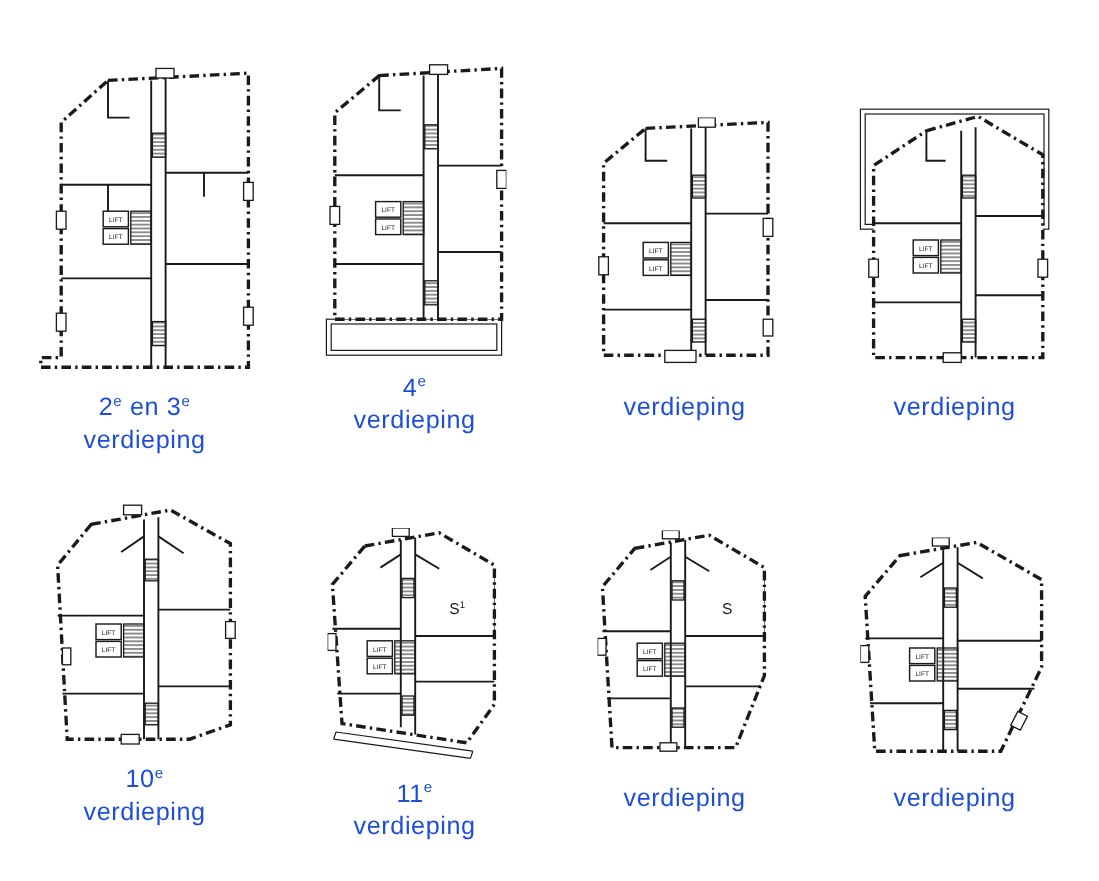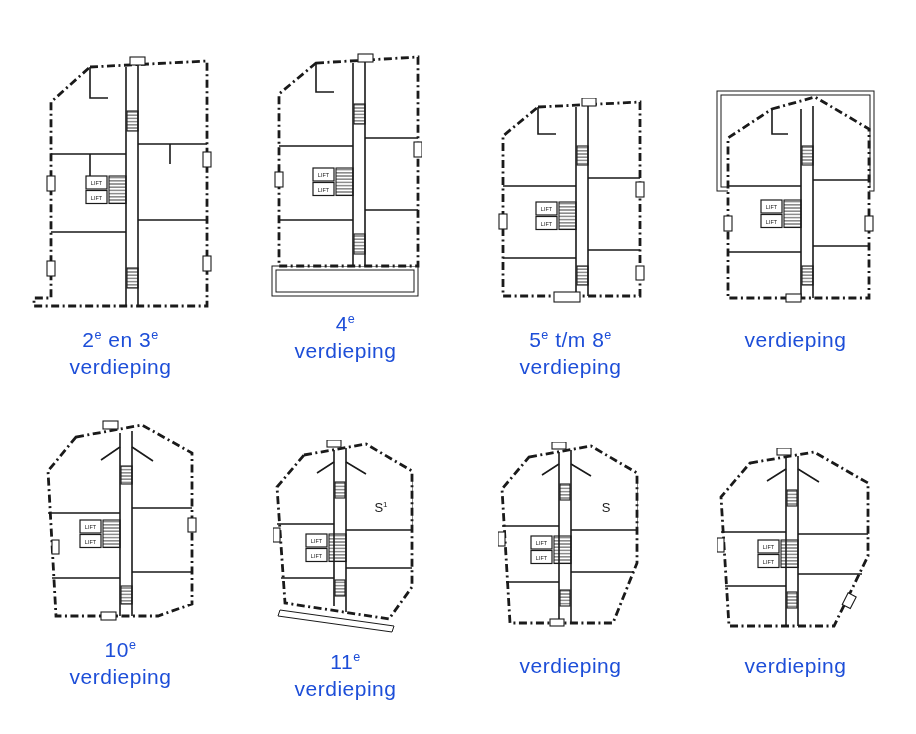--- a/index.html
+++ b/index.html
@@ -110,21 +110,20 @@
       <g>
         <rect class="tab" x="86" y="0" width="14" height="8"></rect>
         <rect class="tab" x="140" y="84" width="8" height="15"></rect>
         <rect class="tab" x="140" y="168" width="8" height="14"></rect>
         <rect class="tab" x="3" y="116" width="8" height="15"></rect>
         <rect class="tab" x="58" y="194" width="26" height="10"></rect>
       </g>
       <use href="#core-sym" x="40" y="104"></use>
     </svg>
     <figcaption class="caption">
-      <div>5<sup>e</sup> t/m 8<sup>e</sup></div>
       <div>verdieping</div>
     </figcaption>
   </figure>
 
   <figure class="cell" style="margin:0">
     <svg class="plan" width="160" height="226" viewBox="0 0 160 226">
       <g>
         <rect class="thin" x="1" y="3" width="157" height="100"></rect>
         <rect class="thin" x="5" y="7" width="149" height="92"></rect>
       </g>

